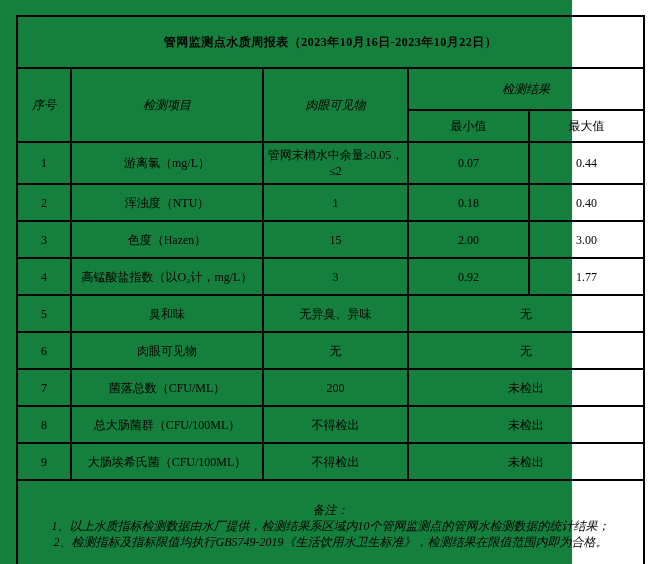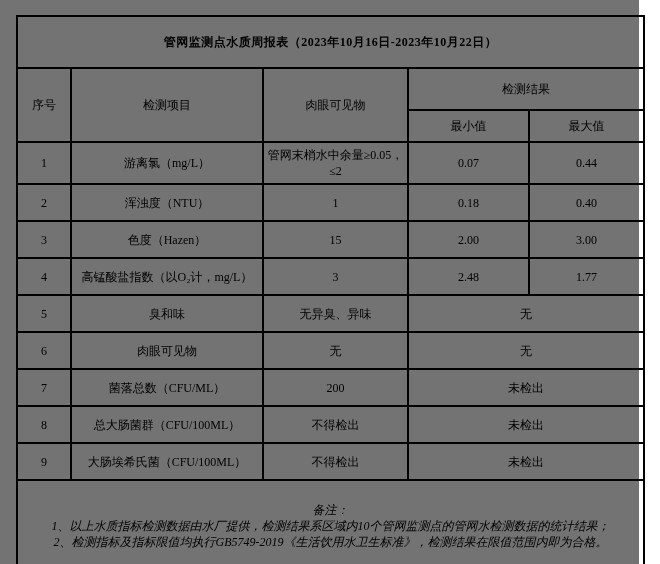--- a/index.html
+++ b/index.html
@@ -1,21 +1,21 @@
 <!DOCTYPE html>
 <html><head>
 <meta charset="utf-8">
 <style>
   html, body { margin: 0; padding: 0; }
   body { background: #ffffff; }
   .page {
     position: relative;
-    width: 639px;
+    width: 572px;
     height: 564px;
-    background: #737373;
+    background: #15803d;
     font-family: "Liberation Serif", serif;
     color: #000000;
   }
   table.report {
     position: absolute;
     left: 16px;
     top: 15px;
     width: 627px;
     height: 528px;
     border-collapse: collapse;
@@ -29,21 +29,21 @@
     line-height: 16px;
     padding: 1px 3px;
     overflow: hidden;
   }
   td.title-cell {
     font-size: 17px;
     font-weight: bold;
     letter-spacing: 0.5px;
     height: 48px;
   }
-  tr.hdr-a td { height: 38px; }
+  tr.hdr-a td { height: 38px; font-style: italic; }
   tr.hdr-b td { height: 28px; }
   tr.data-row td { height: 33px; }
   tr.data-row.tall td { height: 38px; }
   td.notes-cell {
     height: 88px;
     text-align: left;
     vertical-align: top;
     padding: 6px 4px 4px 4px;
     font-size: 12px;
     line-height: 18px;
@@ -100,21 +100,21 @@
       <td>色度（Hazen）</td>
       <td>15</td>
       <td>2.00</td>
       <td>3.00</td>
     </tr>
 
     <tr class="data-row">
       <td>4</td>
       <td>高锰酸盐指数（以O₂计，mg/L）</td>
       <td>3</td>
-      <td>2.48</td>
+      <td>0.92</td>
       <td>1.77</td>
     </tr>
 
     <tr class="data-row">
       <td>5</td>
       <td>臭和味</td>
       <td>无异臭、异味</td>
       <td colspan="2">无</td>
     </tr>
 

